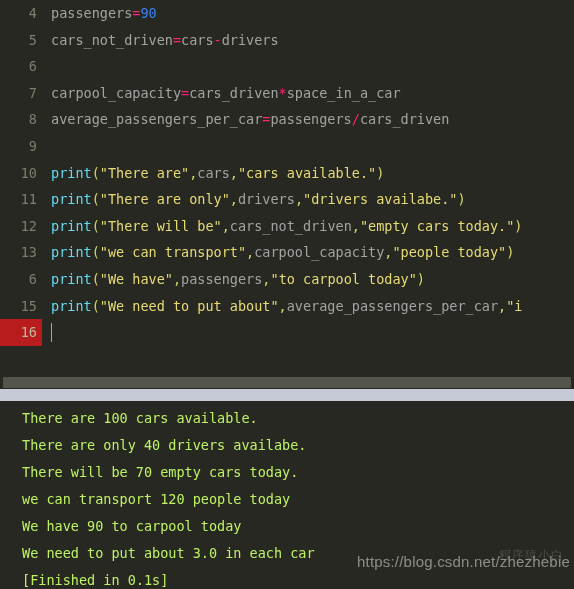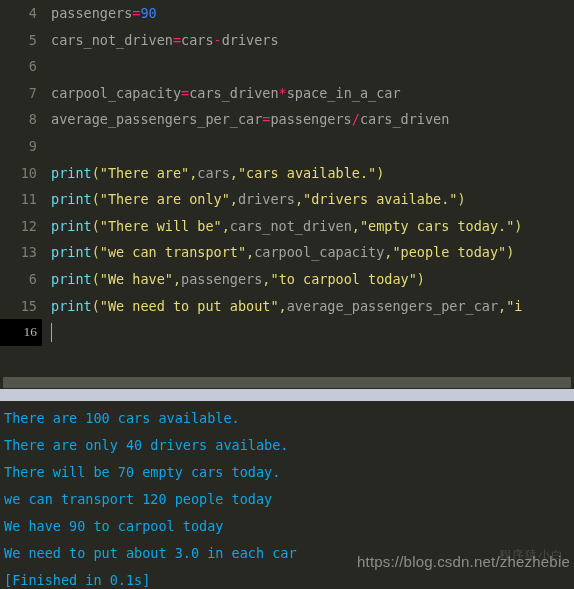--- a/index.html
+++ b/index.html
@@ -44,23 +44,22 @@
     top: 0;
     width: 42px;
     height: 26.6px;
     text-align: right;
     padding-right: 5px;
     box-sizing: border-box;
     color: #7c7f6e;
     font-size: 13.5px;
   }
   .code-line.active .gutter {
-    background: #000000;
+    background: #b91c1c;
     color: #b9bba5;
-    font-family: Liberation Serif, serif;
   }
   .code-text {
     position: absolute;
     left: 51px;
     top: 0;
     height: 26.6px;
     white-space: pre;
   }
 
   
@@ -107,23 +106,24 @@
     flex: 1;
     background: #272822;
     overflow: hidden;
     padding-top: 4px;
     box-sizing: border-box;
   }
   .out-line {
     height: 27px;
     line-height: 27px;
     padding-left: 4px;
-    color: #0ea5e9;
+    color: #bef264;
     font-size: 13.5px;
     white-space: pre;
+    margin-left: 18px;
   }
 
   #watermark {
     position: absolute;
     right: 4px;
     bottom: 19px;
     color: rgba(222,222,222,0.55);
     font-family: "Liberation Sans", sans-serif;
     font-size: 15px;
     letter-spacing: 0.2px;

